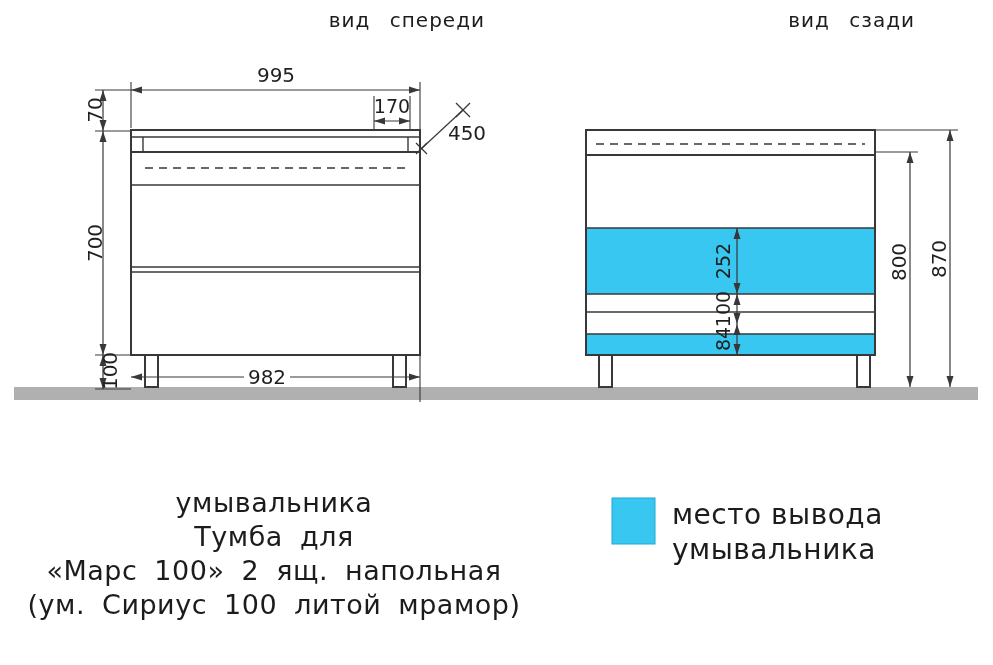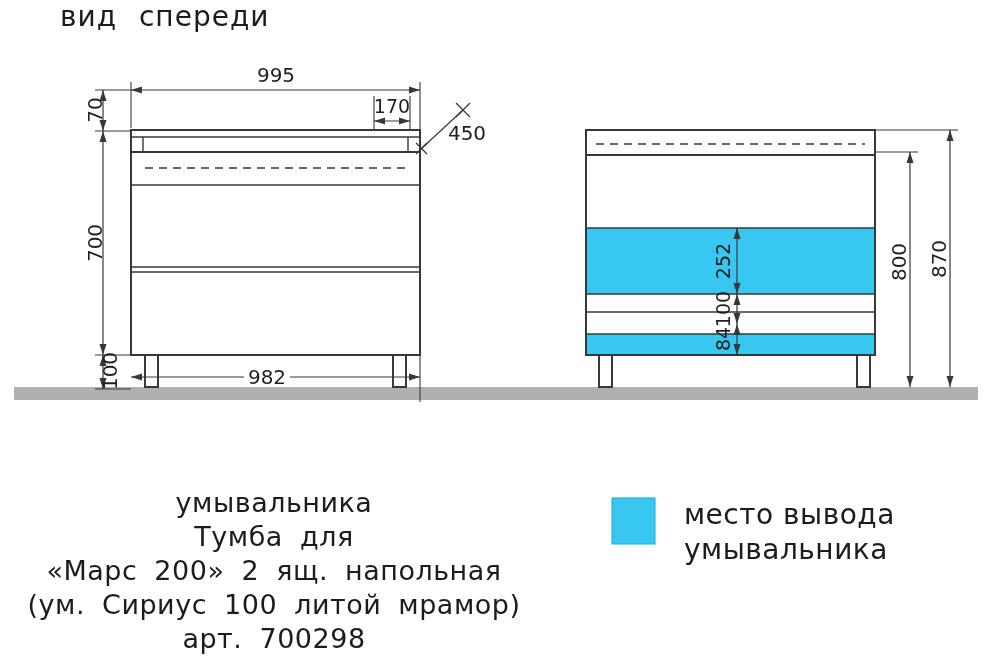--- a/index.html
+++ b/index.html
@@ -2,44 +2,45 @@
 <html><head>
 <meta charset="utf-8">
 <style>
   html,body { margin:0; padding:0; background:#ffffff; }
   .page {
     position:relative; width:993px; height:665px; background:#ffffff;
     font-family:"DejaVu Sans","Liberation Sans",sans-serif; color:#1c1c1c;
     overflow:hidden;
   }
   .view-title {
-    position:absolute; top:0; font-size:28px; letter-spacing:1px;
-    word-spacing:12px; text-align:left; white-space:nowrap;
+    position:absolute; top:8px; font-size:20px; letter-spacing:1px;
+    word-spacing:12px; text-align:right; white-space:nowrap;
   }
   .view-title.front { left:60px; width:425px; }
   .view-title.back  { left:575px; width:340px; }
   .drawing { position:absolute; left:0; top:0; }
   .caption {
     position:absolute; left:0; top:486px; width:548px; text-align:center;
     font-size:27px; line-height:34px; letter-spacing:0.5px; word-spacing:8px;
   }
   .caption div { white-space:nowrap; }
   .legend {
     position:absolute; left:611px; top:497px;
-    display:flex; align-items:flex-start; gap:28px;
+    display:flex; align-items:flex-start; gap:16px;
   }
   .legend-text { font-size:28px; line-height:35px; letter-spacing:0.5px; }
   svg text { fill:#1f1f1f; font-family:"DejaVu Sans","Liberation Sans",sans-serif; }
 </style>
 </head>
 <body>
 
 <div class="page">
 
   <div class="view-title front">вид спереди</div>
+  <div class="view-title back">вид сзади</div>
 
   <svg class="drawing" width="993" height="475" viewBox="0 0 993 475">
     <defs>
       <marker id="ar" markerUnits="userSpaceOnUse" markerWidth="12" markerHeight="9" viewBox="0 0 12 9" refX="11" refY="4.5" orient="auto-start-reverse">
         <path d="M0,1 L11,4.5 L0,8 Z" fill="#383838"></path>
       </marker>
     </defs>
 
     <rect x="14" y="387" width="964" height="13" fill="#b0b0b0"></rect>
 
@@ -133,23 +134,22 @@
     <text x="723" y="261" font-size="19" text-anchor="middle" dominant-baseline="central" transform="rotate(-90 723 261)">252</text>
     <text x="723" y="309" font-size="19" text-anchor="middle" dominant-baseline="central" transform="rotate(-90 723 309)">100</text>
     <text x="723" y="339" font-size="19" text-anchor="middle" dominant-baseline="central" transform="rotate(-90 723 339)">84</text>
     <text x="899" y="262" font-size="20" text-anchor="middle" dominant-baseline="central" transform="rotate(-90 899 262)">800</text>
     <text x="939" y="259" font-size="20" text-anchor="middle" dominant-baseline="central" transform="rotate(-90 939 259)">870</text>
   </svg>
 
   <div class="caption">
     <div>умывальника</div>
     <div>Тумба для</div>
-    <div>«Марс 200» 2 ящ. напольная</div>
+    <div>«Марс 100» 2 ящ. напольная</div>
     <div>(ум. Сириус 100 литой мрамор)</div>
-    <div>арт. 700298</div>
   </div>
 
   <div class="legend">
     <svg width="45" height="48" viewBox="0 0 45 48">
       <rect x="1" y="1" width="43" height="46" stroke="#22a8cf" stroke-width="1" fill="#38C7F0"></rect>
     </svg>
     <div class="legend-text">
       <div>место вывода</div>
       <div>умывальника</div>
     </div>

